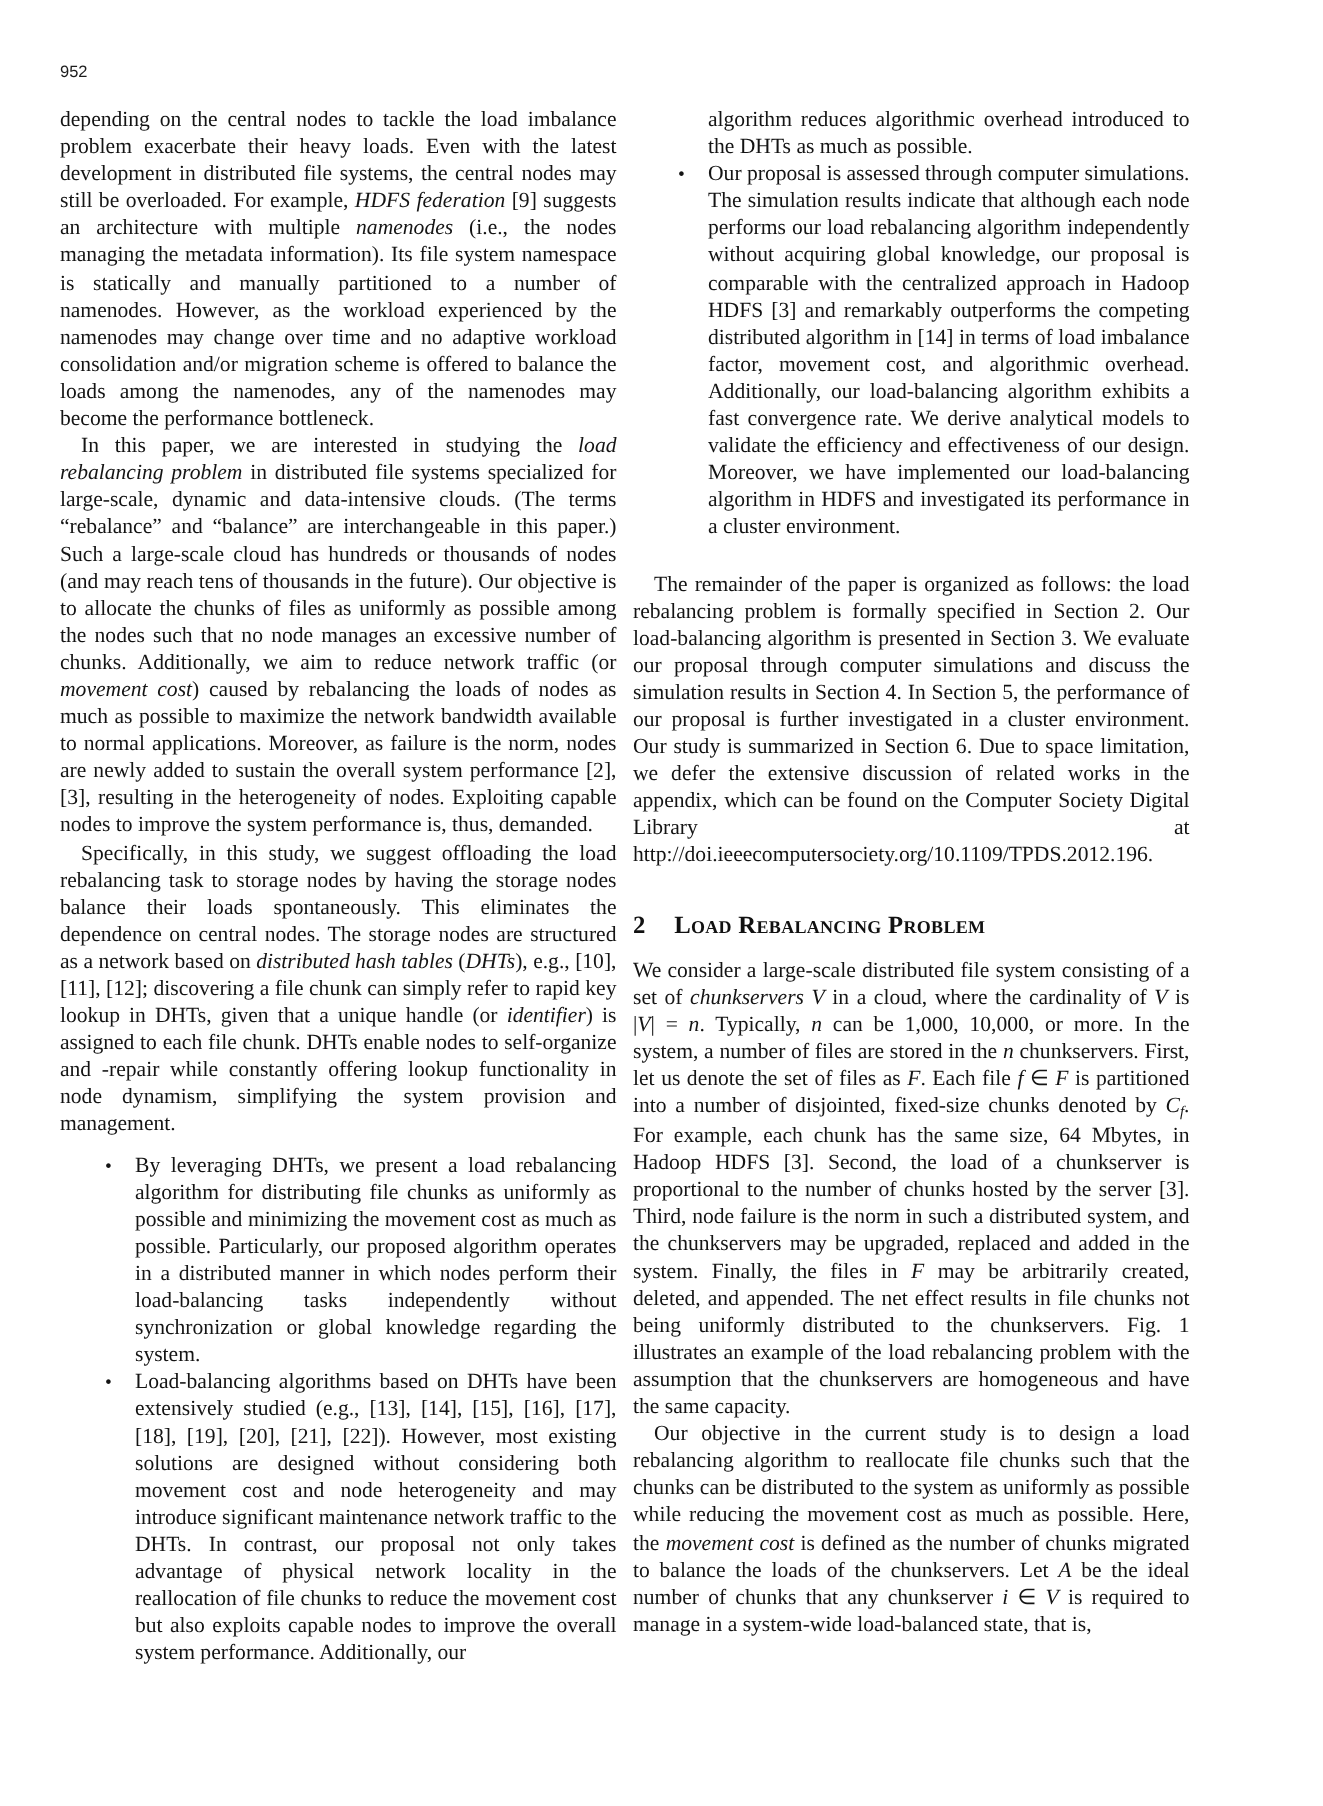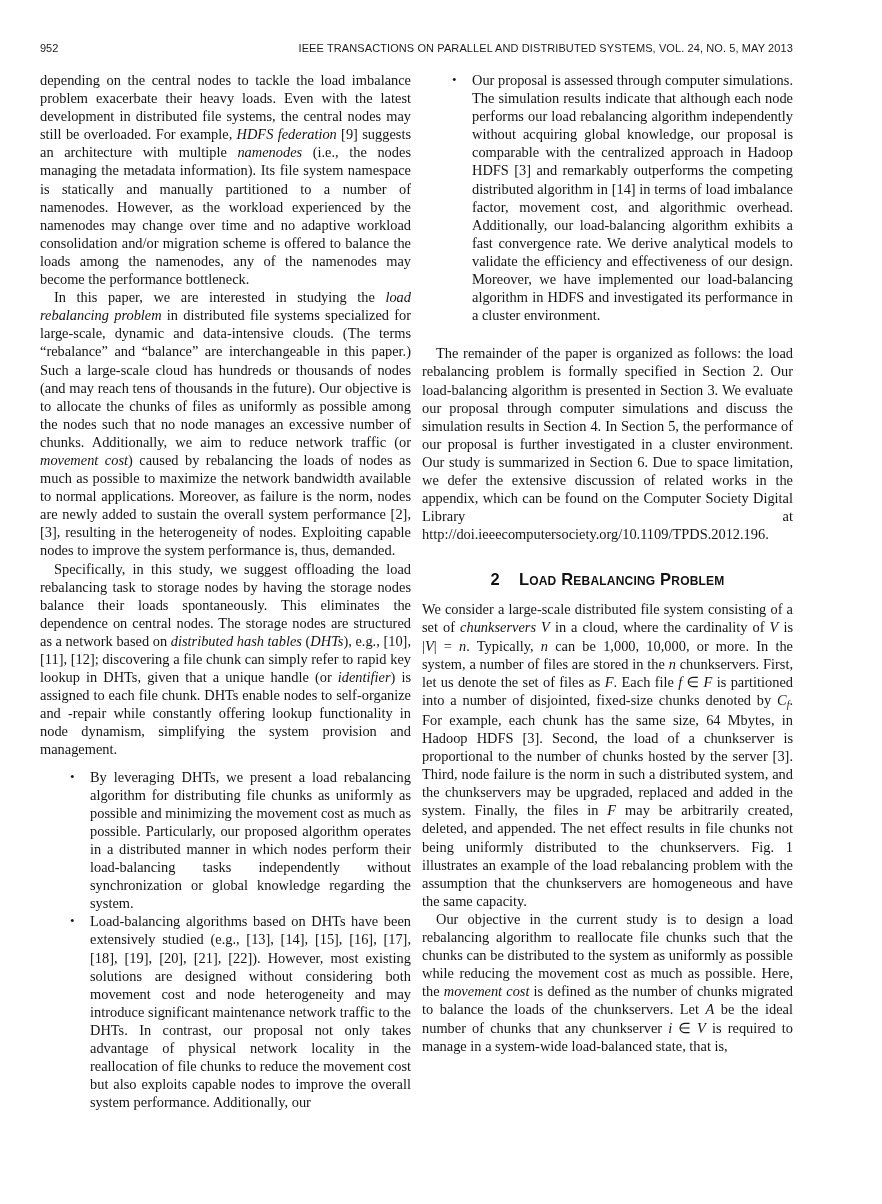--- a/index.html
+++ b/index.html
@@ -26,53 +26,55 @@
   .sub { font-size:68%; position:relative; top:0.32em; }
   .bullet-list { margin:0; }
   .para + .bullet-list { margin-top:9px; }
   .bullet-list + .para { margin-top:20px; }
   .bullet-item { position:relative; padding-left:50px; margin:0; }
   .bullet-item .dot {
     position:absolute; left:30px; top:0; font-size:13px; line-height:18.1px;
   }
   .bullet-body { font-size:14.4px; line-height:18.1px; text-align:justify; }
   .sec-heading {
-    font-family:Liberation Sans, sans-serif; font-weight:bold;
+    font-family:Liberation Serif, serif; font-weight:bold;
     font-variant:small-caps; font-size:16.5px; letter-spacing:0.2px;
-    margin:27px 0 11px 0; color:#111;text-align:center;
+    margin:27px 0 11px 0; color:#111;
   }
   .sec-heading .sec-num { margin-right:19px; }
 </style>
 </head>
 <body>
 
 <div class="page">
   <header class="running-head">
     <span class="pagenum">952</span>
-    <span class="journal">IEEE TRANSACTIONS ON PARALLEL AND DISTRIBUTED SYSTEMS,   VOL. 24,   NO. 5,   MAY 2013</span>
   </header>
   <main class="columns">
     <section class="col">
         <p class="para"><span>depending on the central nodes to tackle the load imbalance problem exacerbate their heavy loads. Even with the latest development in distributed file systems, the central nodes may still be overloaded. For example, </span><span class="it">HDFS federation</span><span> [9] suggests an architecture with multiple </span><span class="it">namenodes</span><span> (i.e., the nodes managing the metadata information). Its file system namespace is statically and manually partitioned to a number of namenodes. However, as the workload experienced by the namenodes may change over time and no adaptive workload consolidation and/or migration scheme is offered to balance the loads among the namenodes, any of the namenodes may become the performance bottleneck.</span></p>
         <p class="para indent"><span>In this paper, we are interested in studying the </span><span class="it">load rebalancing problem</span><span> in distributed file systems specialized for large-scale, dynamic and data-intensive clouds. (The terms “rebalance” and “balance” are interchangeable in this paper.) Such a large-scale cloud has hundreds or thousands of nodes (and may reach tens of thousands in the future). Our objective is to allocate the chunks of files as uniformly as possible among the nodes such that no node manages an excessive number of chunks. Additionally, we aim to reduce network traffic (or </span><span class="it">movement cost</span><span>) caused by rebalancing the loads of nodes as much as possible to maximize the network bandwidth available to normal applications. Moreover, as failure is the norm, nodes are newly added to sustain the overall system performance [2], [3], resulting in the heterogeneity of nodes. Exploiting capable nodes to improve the system performance is, thus, demanded.</span></p>
         <p class="para indent"><span>Specifically, in this study, we suggest offloading the load rebalancing task to storage nodes by having the storage nodes balance their loads spontaneously. This eliminates the dependence on central nodes. The storage nodes are structured as a network based on </span><span class="it">distributed hash tables</span><span> (</span><span class="it">DHTs</span><span>), e.g., [10], [11], [12]; discovering a file chunk can simply refer to rapid key lookup in DHTs, given that a unique handle (or </span><span class="it">identifier</span><span>) is assigned to each file chunk. DHTs enable nodes to self-organize and -repair while constantly offering lookup functionality in node dynamism, simplifying the system provision and management.</span></p>
         <div class="bullet-list">
           <div class="bullet-item">
             <span class="dot">•</span>
             <div class="bullet-body"><span>By leveraging DHTs, we present a load rebalancing algorithm for distributing file chunks as uniformly as possible and minimizing the movement cost as much as possible. Particularly, our proposed algorithm operates in a distributed manner in which nodes perform their load-balancing tasks independently without synchronization or global knowledge regarding the system.</span></div>
           </div>
           <div class="bullet-item">
             <span class="dot">•</span>
             <div class="bullet-body"><span>Load-balancing algorithms based on DHTs have been extensively studied (e.g., [13], [14], [15], [16], [17], [18], [19], [20], [21], [22]). However, most existing solutions are designed without considering both movement cost and node heterogeneity and may introduce significant maintenance network traffic to the DHTs. In contrast, our proposal not only takes advantage of physical network locality in the reallocation of file chunks to reduce the movement cost but also exploits capable nodes to improve the overall system performance. Additionally, our</span></div>
           </div>
         </div>
       </section>
     <section class="col">
         <div class="bullet-list">
           <div class="bullet-item">
+            <div class="bullet-body"><span>algorithm reduces algorithmic overhead introduced to the DHTs as much as possible.</span></div>
+          </div>
+          <div class="bullet-item">
             <span class="dot">•</span>
             <div class="bullet-body"><span>Our proposal is assessed through computer simulations. The simulation results indicate that although each node performs our load rebalancing algorithm independently without acquiring global knowledge, our proposal is comparable with the centralized approach in Hadoop HDFS [3] and remarkably outperforms the competing distributed algorithm in [14] in terms of load imbalance factor, movement cost, and algorithmic overhead. Additionally, our load-balancing algorithm exhibits a fast convergence rate. We derive analytical models to validate the efficiency and effectiveness of our design. Moreover, we have implemented our load-balancing algorithm in HDFS and investigated its performance in a cluster environment.</span></div>
           </div>
         </div>
         <p class="para indent"><span>The remainder of the paper is organized as follows: the load rebalancing problem is formally specified in Section 2. Our load-balancing algorithm is presented in Section 3. We evaluate our proposal through computer simulations and discuss the simulation results in Section 4. In Section 5, the performance of our proposal is further investigated in a cluster environment. Our study is summarized in Section 6. Due to space limitation, we defer the extensive discussion of related works in the appendix, which can be found on the Computer Society Digital Library at http://doi.ieeecomputersociety.org/10.1109/TPDS.2012.196.</span></p>
         <h2 class="sec-heading"><span class="sec-num">2</span><span class="sec-title">Load Rebalancing Problem</span></h2>
         <p class="para"><span>We consider a large-scale distributed file system consisting of a set of </span><span class="it">chunkservers</span><span> </span><span class="it">V</span><span> in a cloud, where the cardinality of </span><span class="it">V</span><span> is |</span><span class="it">V</span><span>| = </span><span class="it">n</span><span>. Typically, </span><span class="it">n</span><span> can be 1,000, 10,000, or more. In the system, a number of files are stored in the </span><span class="it">n</span><span> chunkservers. First, let us denote the set of files as </span><span class="it">F</span><span>. Each file </span><span class="it">f</span><span> ∈ </span><span class="it">F</span><span> is partitioned into a number of disjointed, fixed-size chunks denoted by </span><span class="it">C</span><span class="it sub">f</span><span>. For example, each chunk has the same size, 64 Mbytes, in Hadoop HDFS [3]. Second, the load of a chunkserver is proportional to the number of chunks hosted by the server [3]. Third, node failure is the norm in such a distributed system, and the chunkservers may be upgraded, replaced and added in the system. Finally, the files in </span><span class="it">F</span><span> may be arbitrarily created, deleted, and appended. The net effect results in file chunks not being uniformly distributed to the chunkservers. Fig. 1 illustrates an example of the load rebalancing problem with the assumption that the chunkservers are homogeneous and have the same capacity.</span></p>
         <p class="para indent"><span>Our objective in the current study is to design a load rebalancing algorithm to reallocate file chunks such that the chunks can be distributed to the system as uniformly as possible while reducing the movement cost as much as possible. Here, the </span><span class="it">movement cost</span><span> is defined as the number of chunks migrated to balance the loads of the chunkservers. Let </span><span class="it">A</span><span> be the ideal number of chunks that any chunkserver </span><span class="it">i</span><span> ∈ </span><span class="it">V</span><span> is required to manage in a system-wide load-balanced state, that is,</span></p>
       </section>
   </main>

